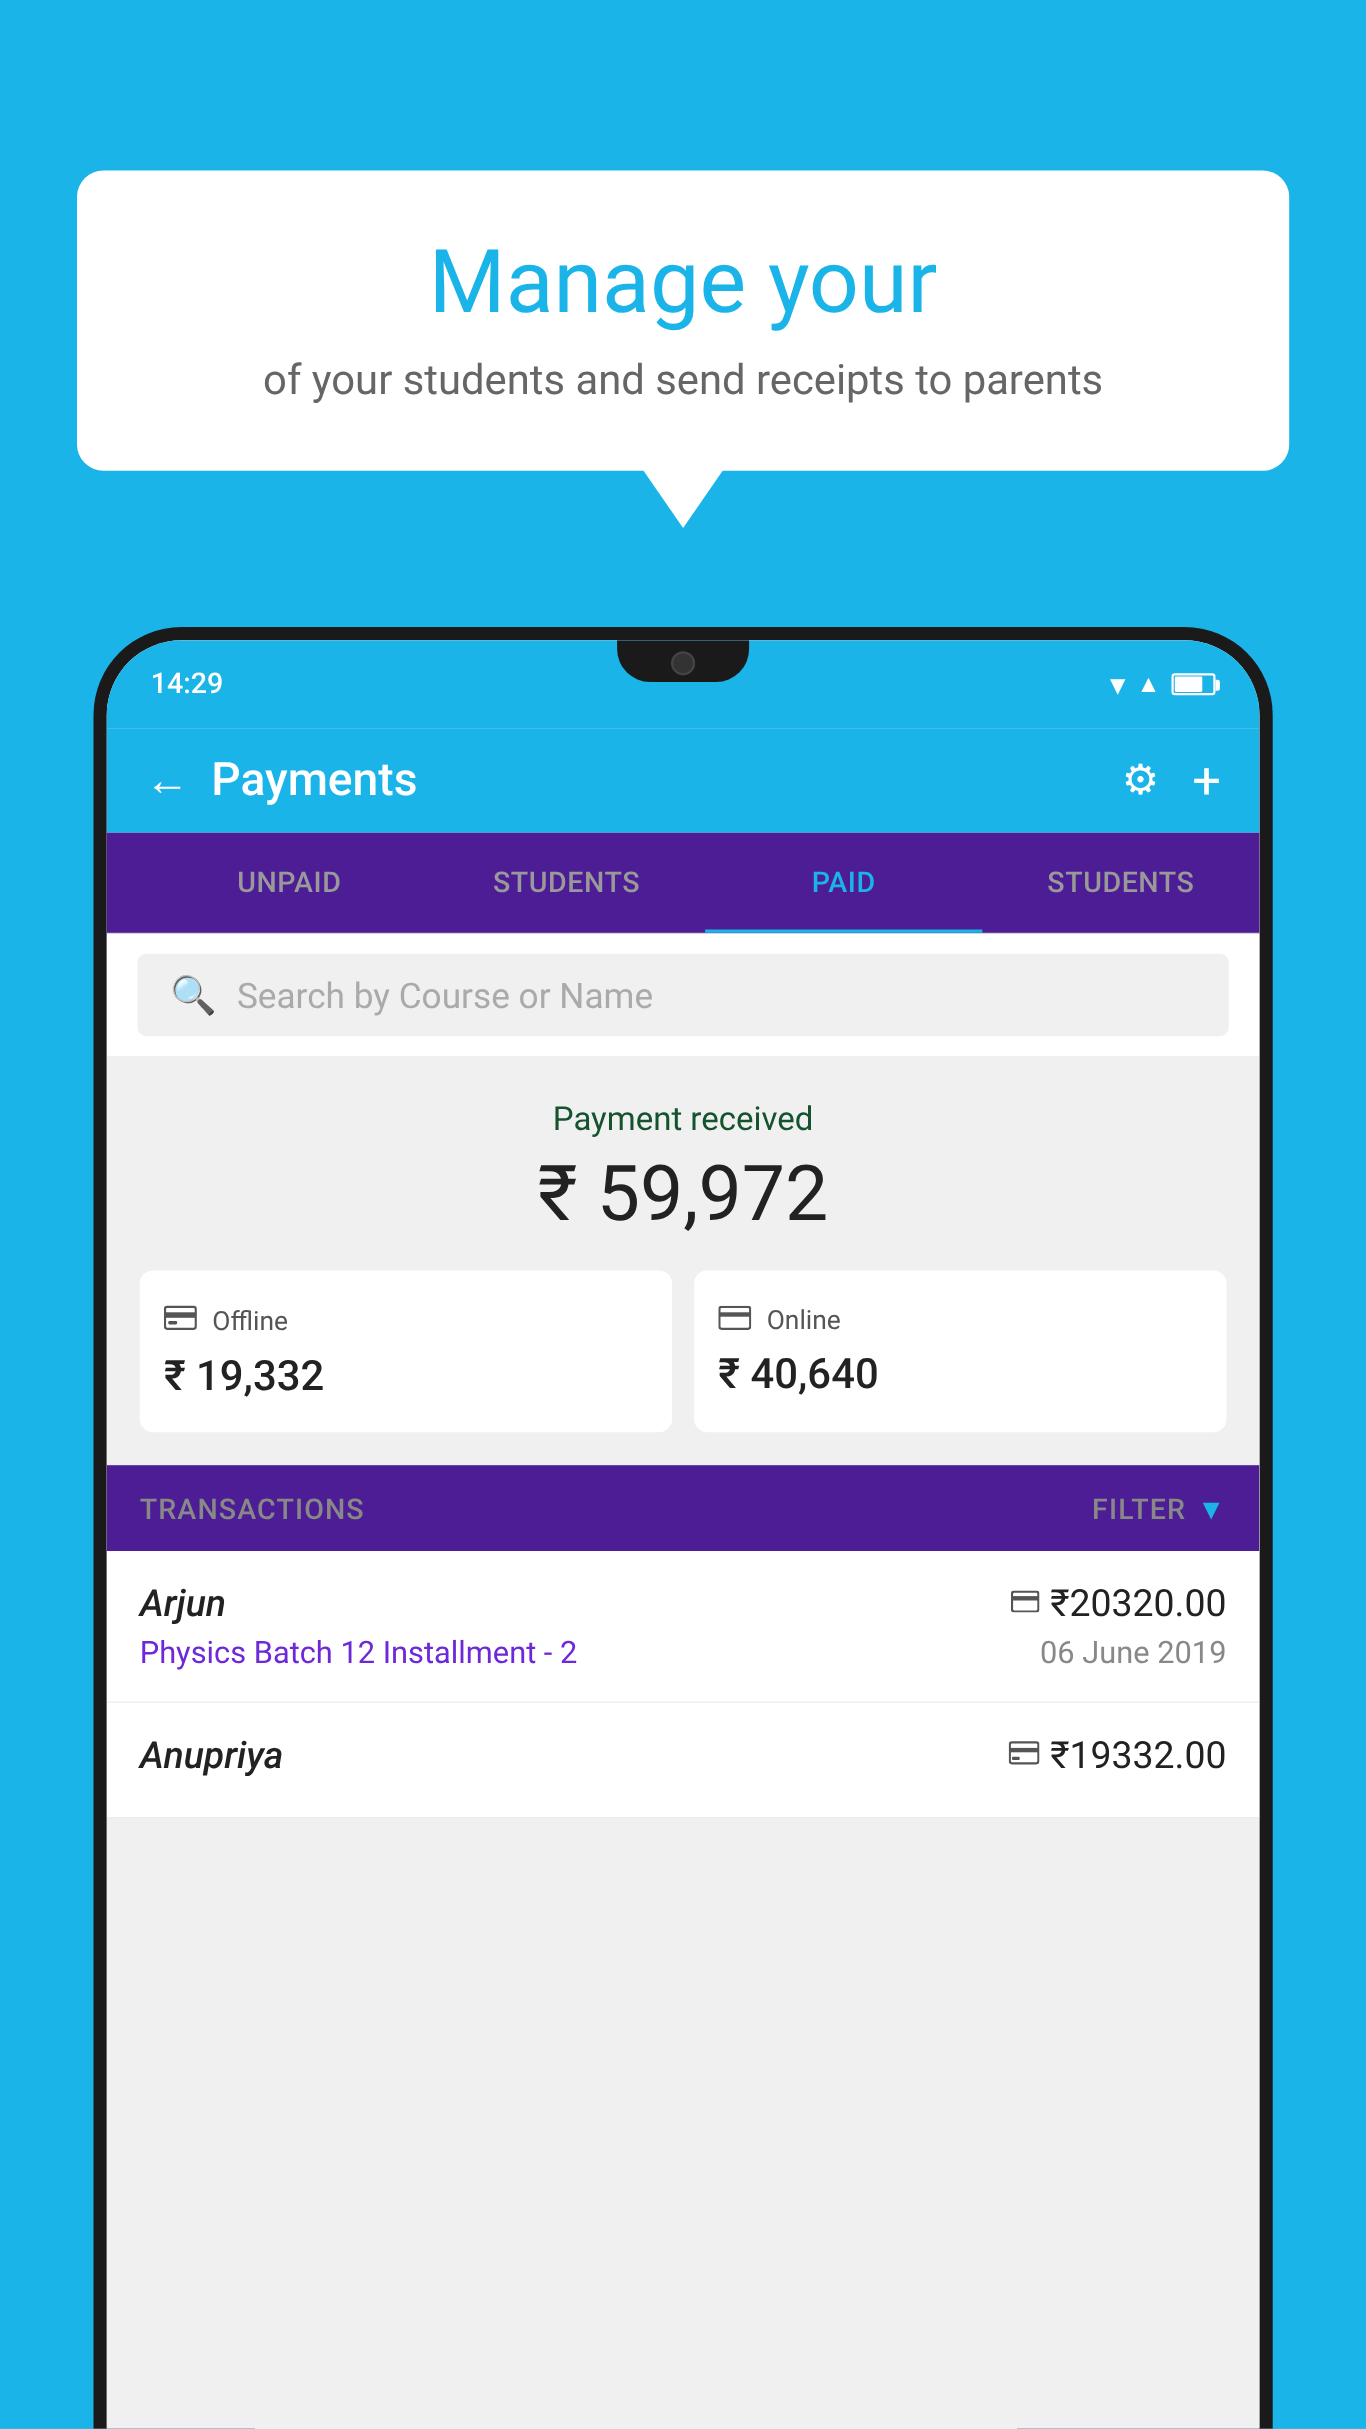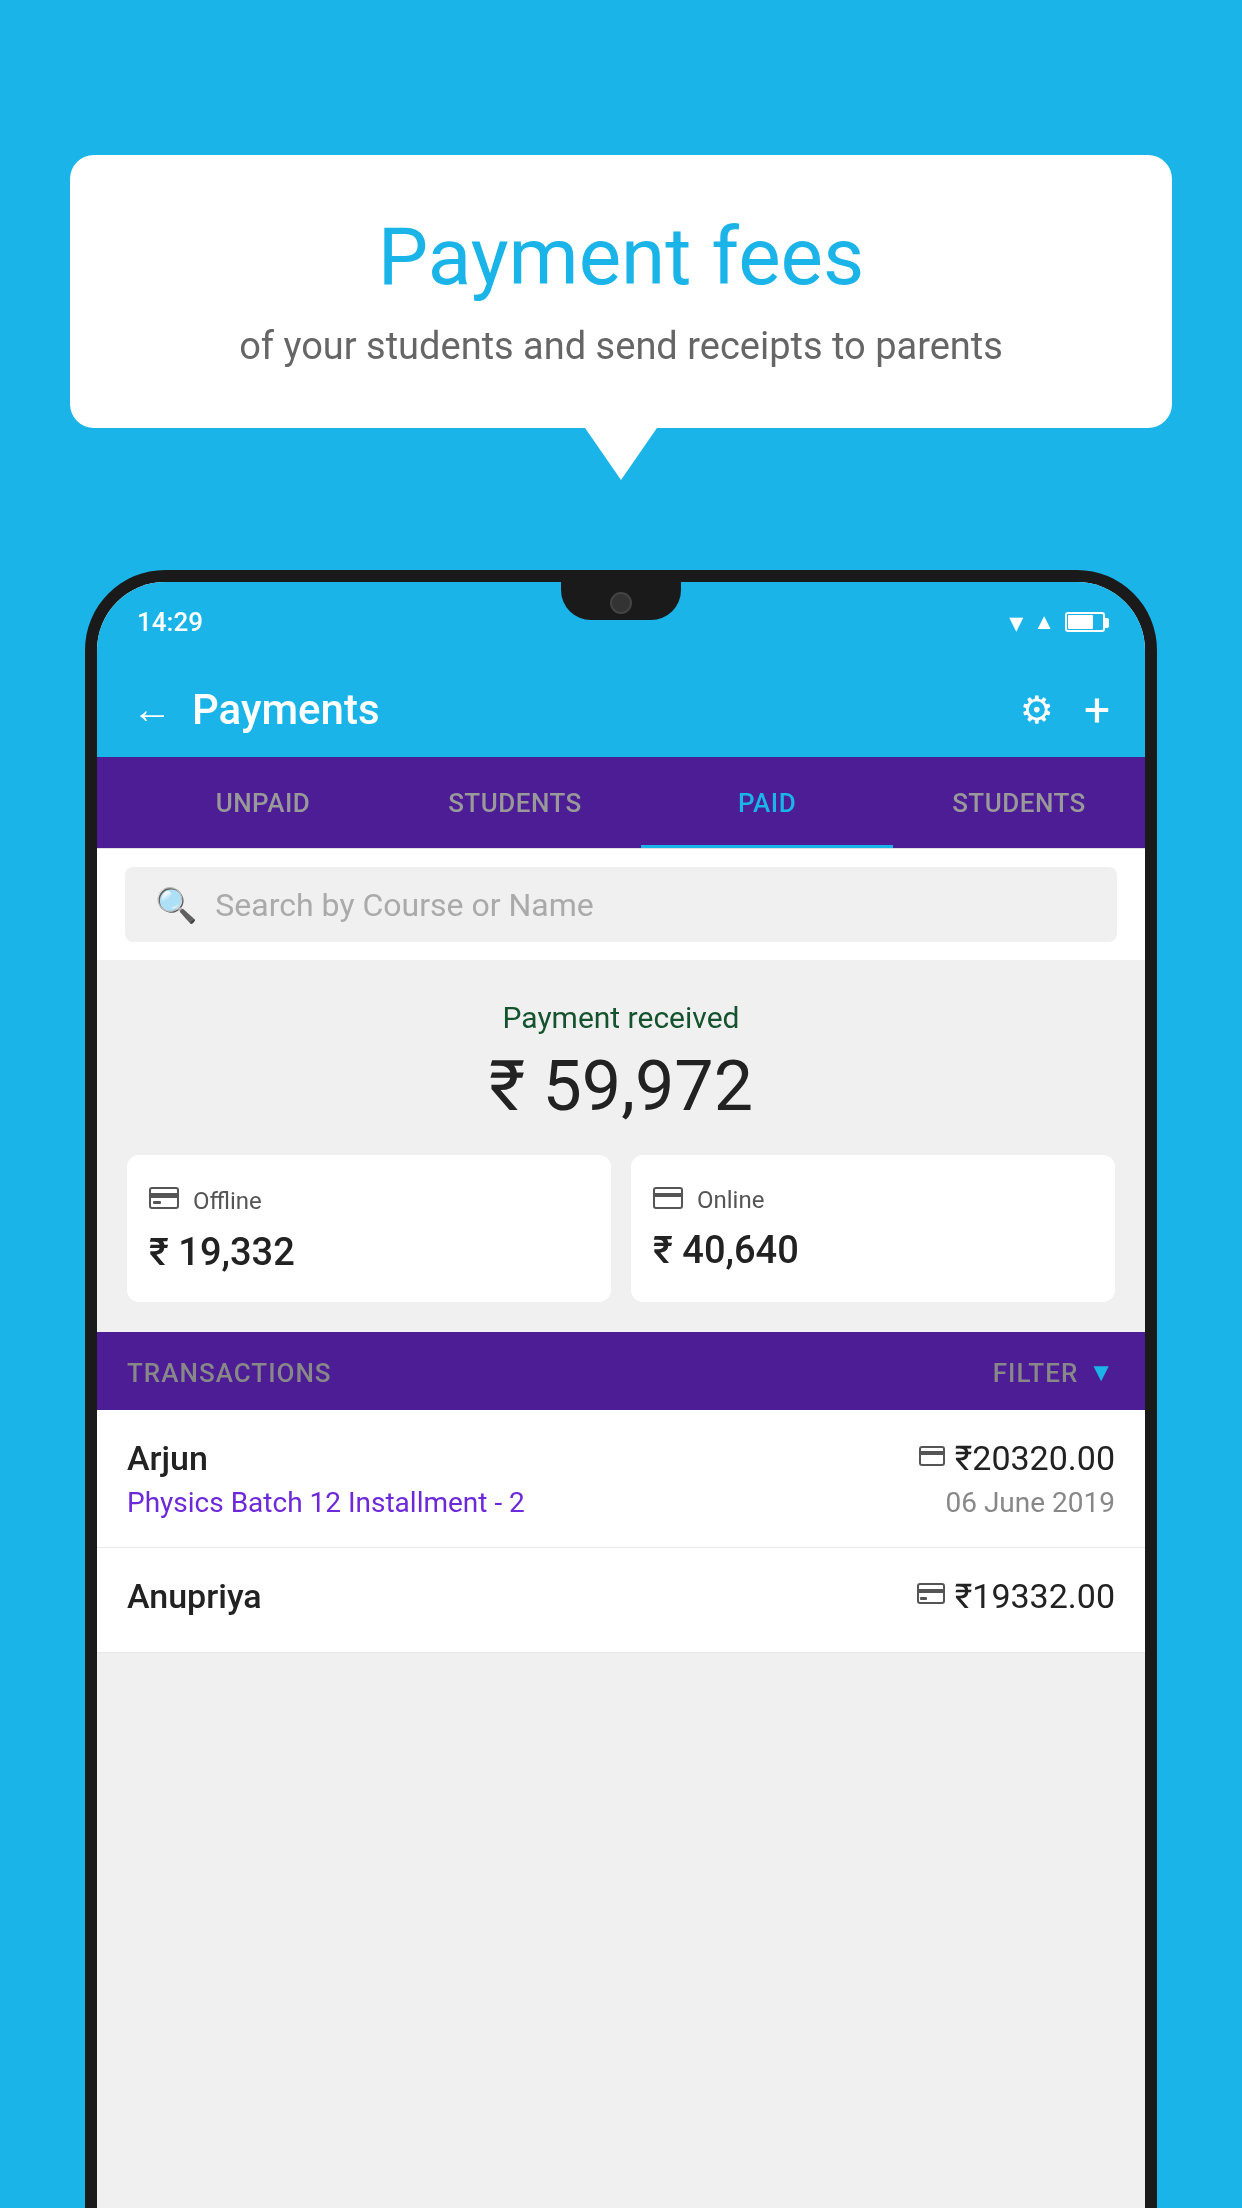--- a/index.html
+++ b/index.html
@@ -376,20 +376,21 @@
       display: flex;
       justify-content: space-between;
       align-items: flex-start;
       margin-bottom: 8px;
     }
 
     .transaction-name {
       font-size: 34px;
       color: #222;
       font-weight: 500;
+      font-style: italic;
     }
 
     .transaction-amount-right {
       display: flex;
       align-items: center;
       gap: 10px;
     }
 
     .card-payment-icon {
       font-size: 24px;
@@ -416,21 +417,21 @@
       font-size: 28px;
       color: #888;
     }
   </style>
 </head>
 <body>
 
 <div style="position:absolute;top:0;left:0;width:1242px;height:2208px;background:#1ab4e8;"></div>
 
 <div class="speech-bubble">
-  <div class="bubble-title">Payment fees</div>
+  <div class="bubble-title">Manage your</div>
   <div class="bubble-subtitle">of your students and send receipts to parents</div>
 </div>
 
 <div class="phone">
   <div class="phone-inner">
 
     <div class="notch-area">
       <span class="status-time">14:29</span>
       <div class="notch">
         <div class="notch-camera"></div>

